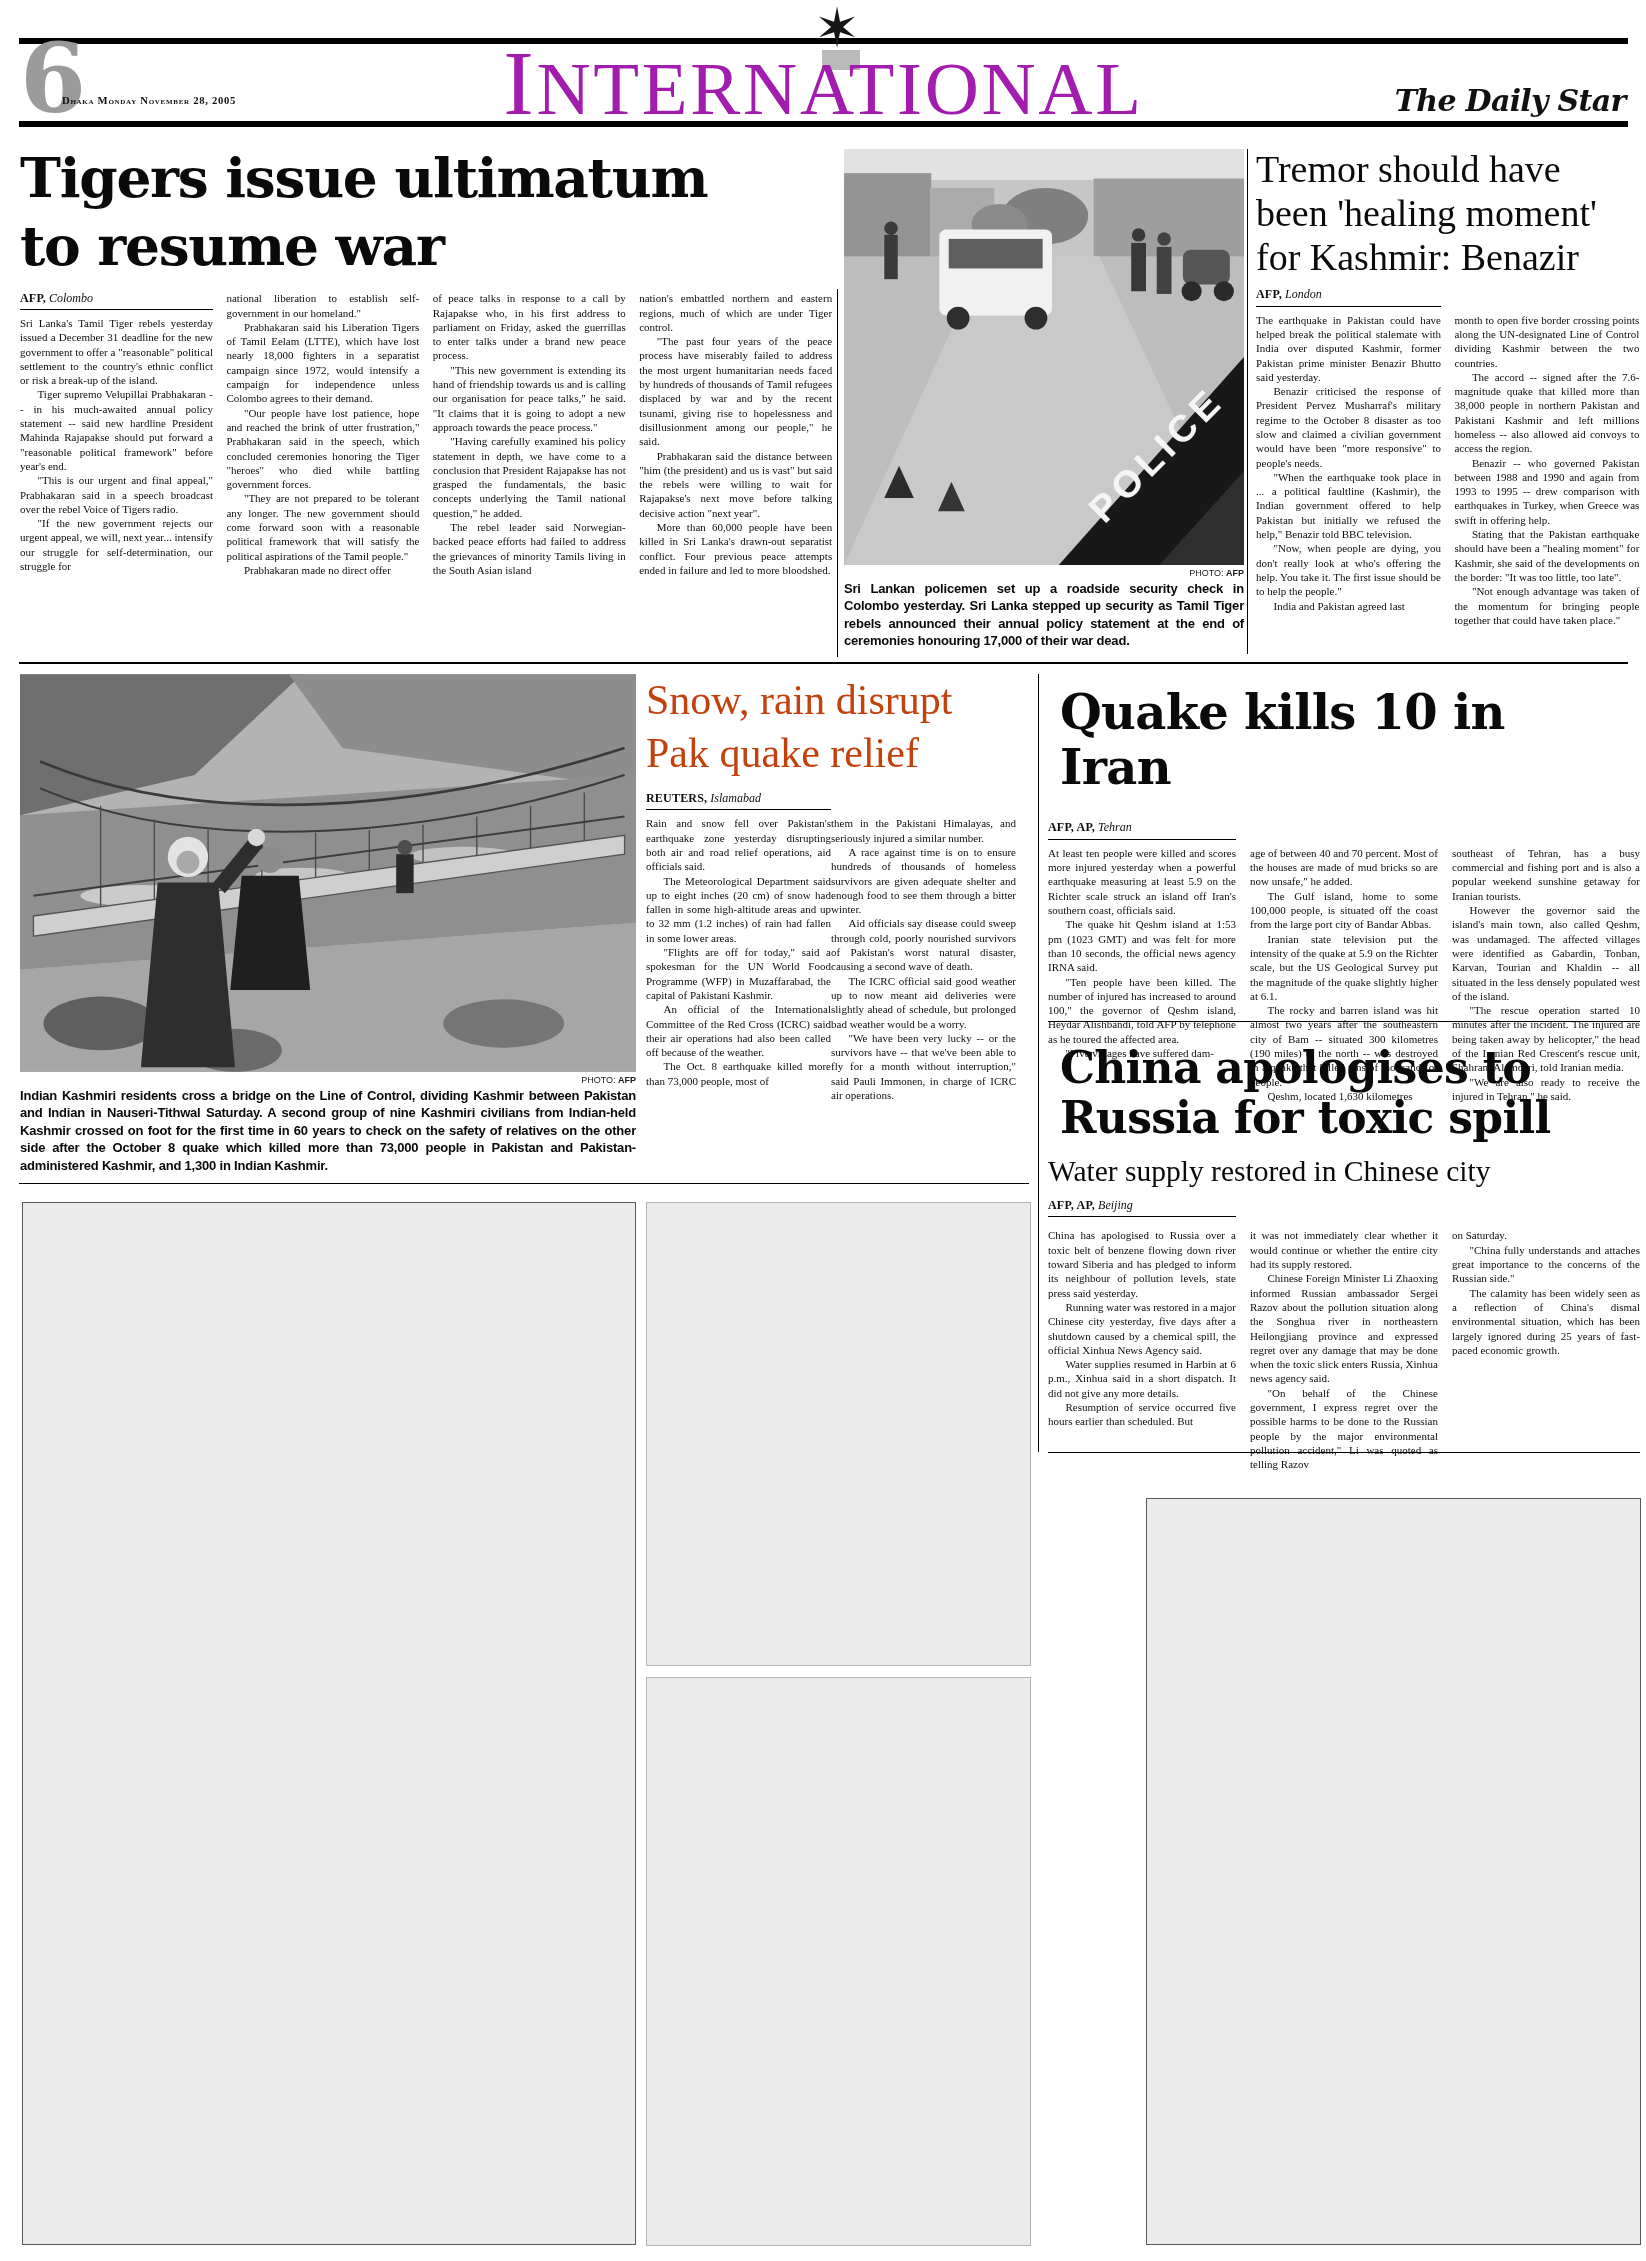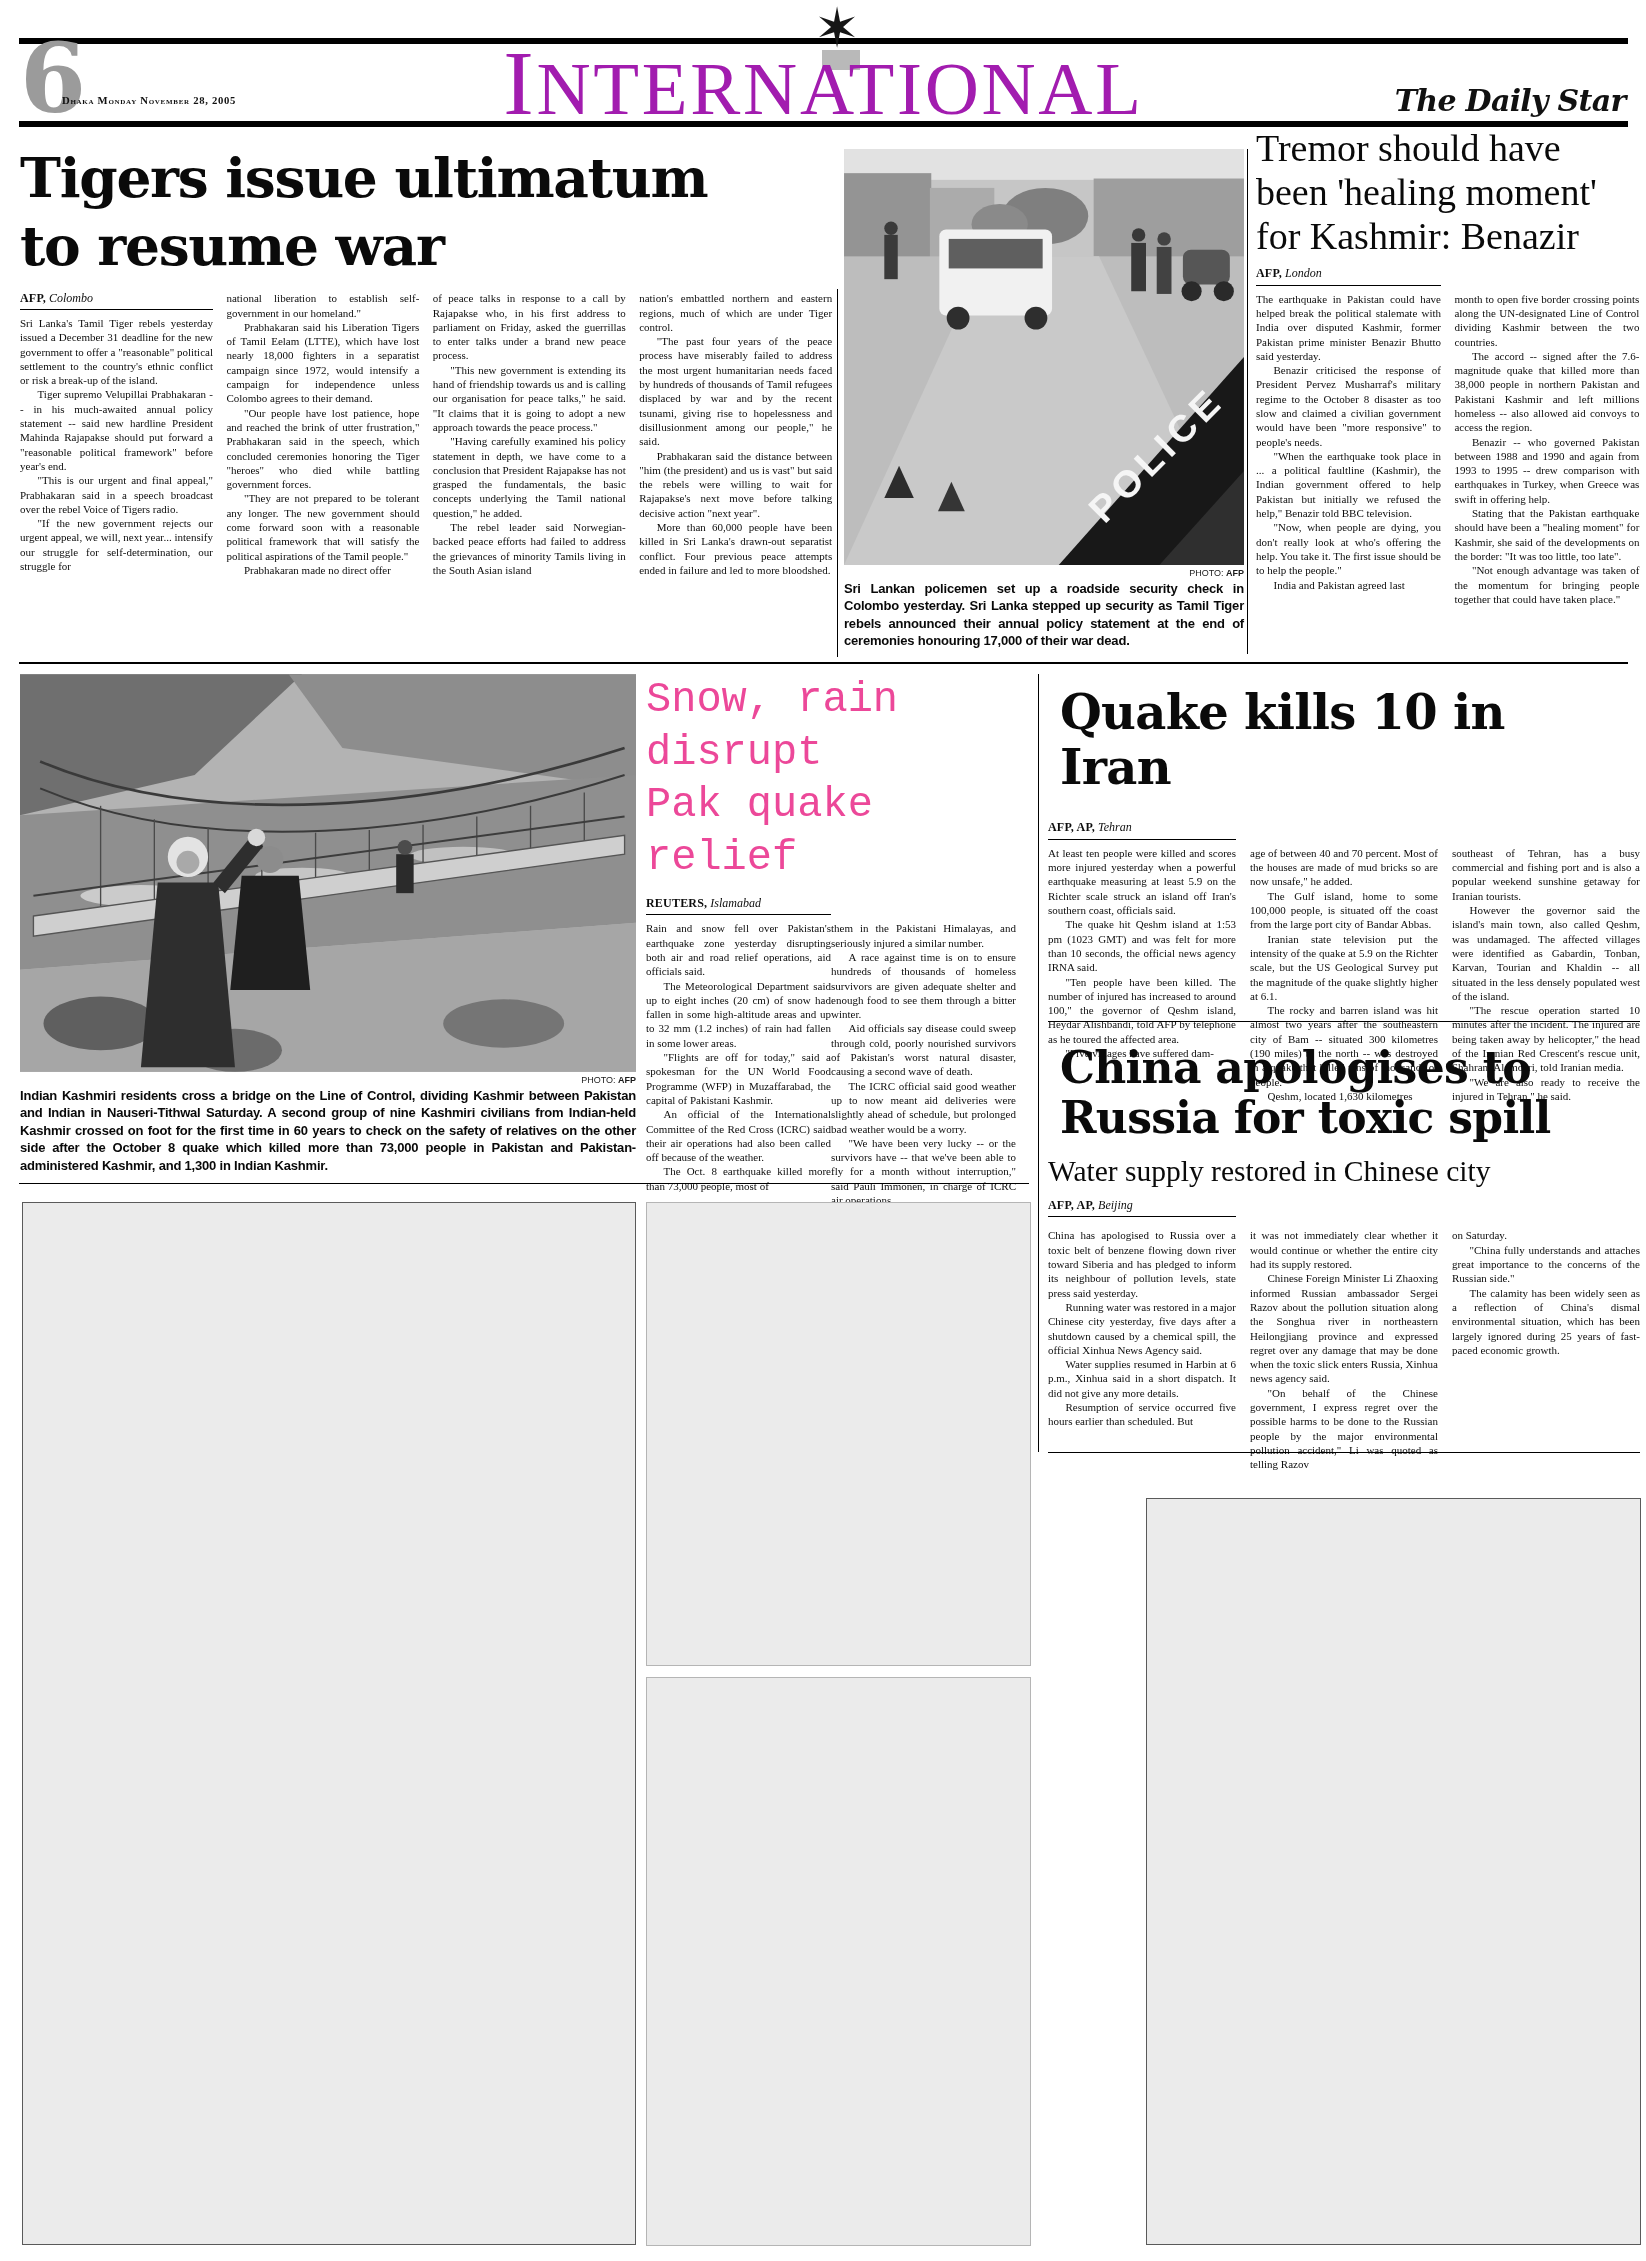--- a/index.html
+++ b/index.html
@@ -40,22 +40,22 @@
   }
   .headline-lg {
     font-family:"DejaVu Serif", serif; font-weight:bold; font-size:46px;
     line-height:1.14; letter-spacing:-0.7px; white-space:pre-line; margin:12px; color:#0a0a0a;
   }
   .headline-md {
     font-family:"Liberation Serif", serif; font-weight:normal; font-size:38px;
     line-height:1.16; white-space:pre-line; margin:0; color:#0a0a0a;
   }
   .headline-snow {
-    font-family:Liberation Mono, monospace; font-weight:normal; font-size:42px;
-    line-height:1.25; white-space:pre-line; margin:0; color:#ec4899;
+    font-family:Liberation Serif, serif; font-weight:normal; font-size:42px;
+    line-height:1.25; white-space:pre-line; margin:0; color:#c2410c;
   }
   .subhead {
     font-family:"Liberation Serif", serif; font-size:29.5px; font-weight:normal;
     margin:4px 0 0 0; color:#0a0a0a;
   }
   .byline {
     font-size:12px; border-bottom:1.3px solid #000; padding-bottom:3.4px;
     margin-bottom:6px; white-space:nowrap;
   }
   .byline .agency { font-weight:bold; font-variant:small-caps; letter-spacing:0.2px; }
@@ -81,21 +81,21 @@
   .hdiv { position:absolute; height:1.3px; background:#000; }
   
   .ad { position:absolute; background:#ebebeb; }
   .ad.strong { border:1.3px solid #5a5a5a; }
   .ad.soft   { border:0.7px solid #b5b5b5; }
   
   .tigers  { position:absolute; left:20px;   top:144px;  width:814px; }
   .tigers .cols { margin-top:12px; height:371px; column-gap:0; }
   .tigers .col { width:193px; margin-right:13.4px; } .tigers .col:last-child { margin-right:0; }
   .photo1  { position:absolute; left:844px; top:149px;  width:400px; }
-  .benazir { position:absolute; left:1256px; top:126px;  width:384px; }
+  .benazir { position:absolute; left:1256px; top:147px;  width:384px; }
   .benazir .cols { margin-top:9.4px; height:357px; }
   .benazir .col { width:185px; margin-right:13.4px; } .benazir .col:last-child { margin-right:0; }
   .photo2  { position:absolute; left:20px;   top:674px; width:616px; }
   .snow    { position:absolute; left:646px;  top:674px; width:384px; }
   .snow .cols { margin-top:10.7px; height:363px; }
   .snow .col { width:185px; margin-right:0; } .snow .col:last-child { margin-right:0; }
   .iran    { position:absolute; left:1048px; top:673px; width:592px; }
   .iran .cols { margin-top:6.7px; height:257px; }
   .iran .col { width:188px; margin-right:14px; } .iran .col:last-child { margin-right:0; }
   .china   { position:absolute; left:1048px; top:1031px; width:592px; }

